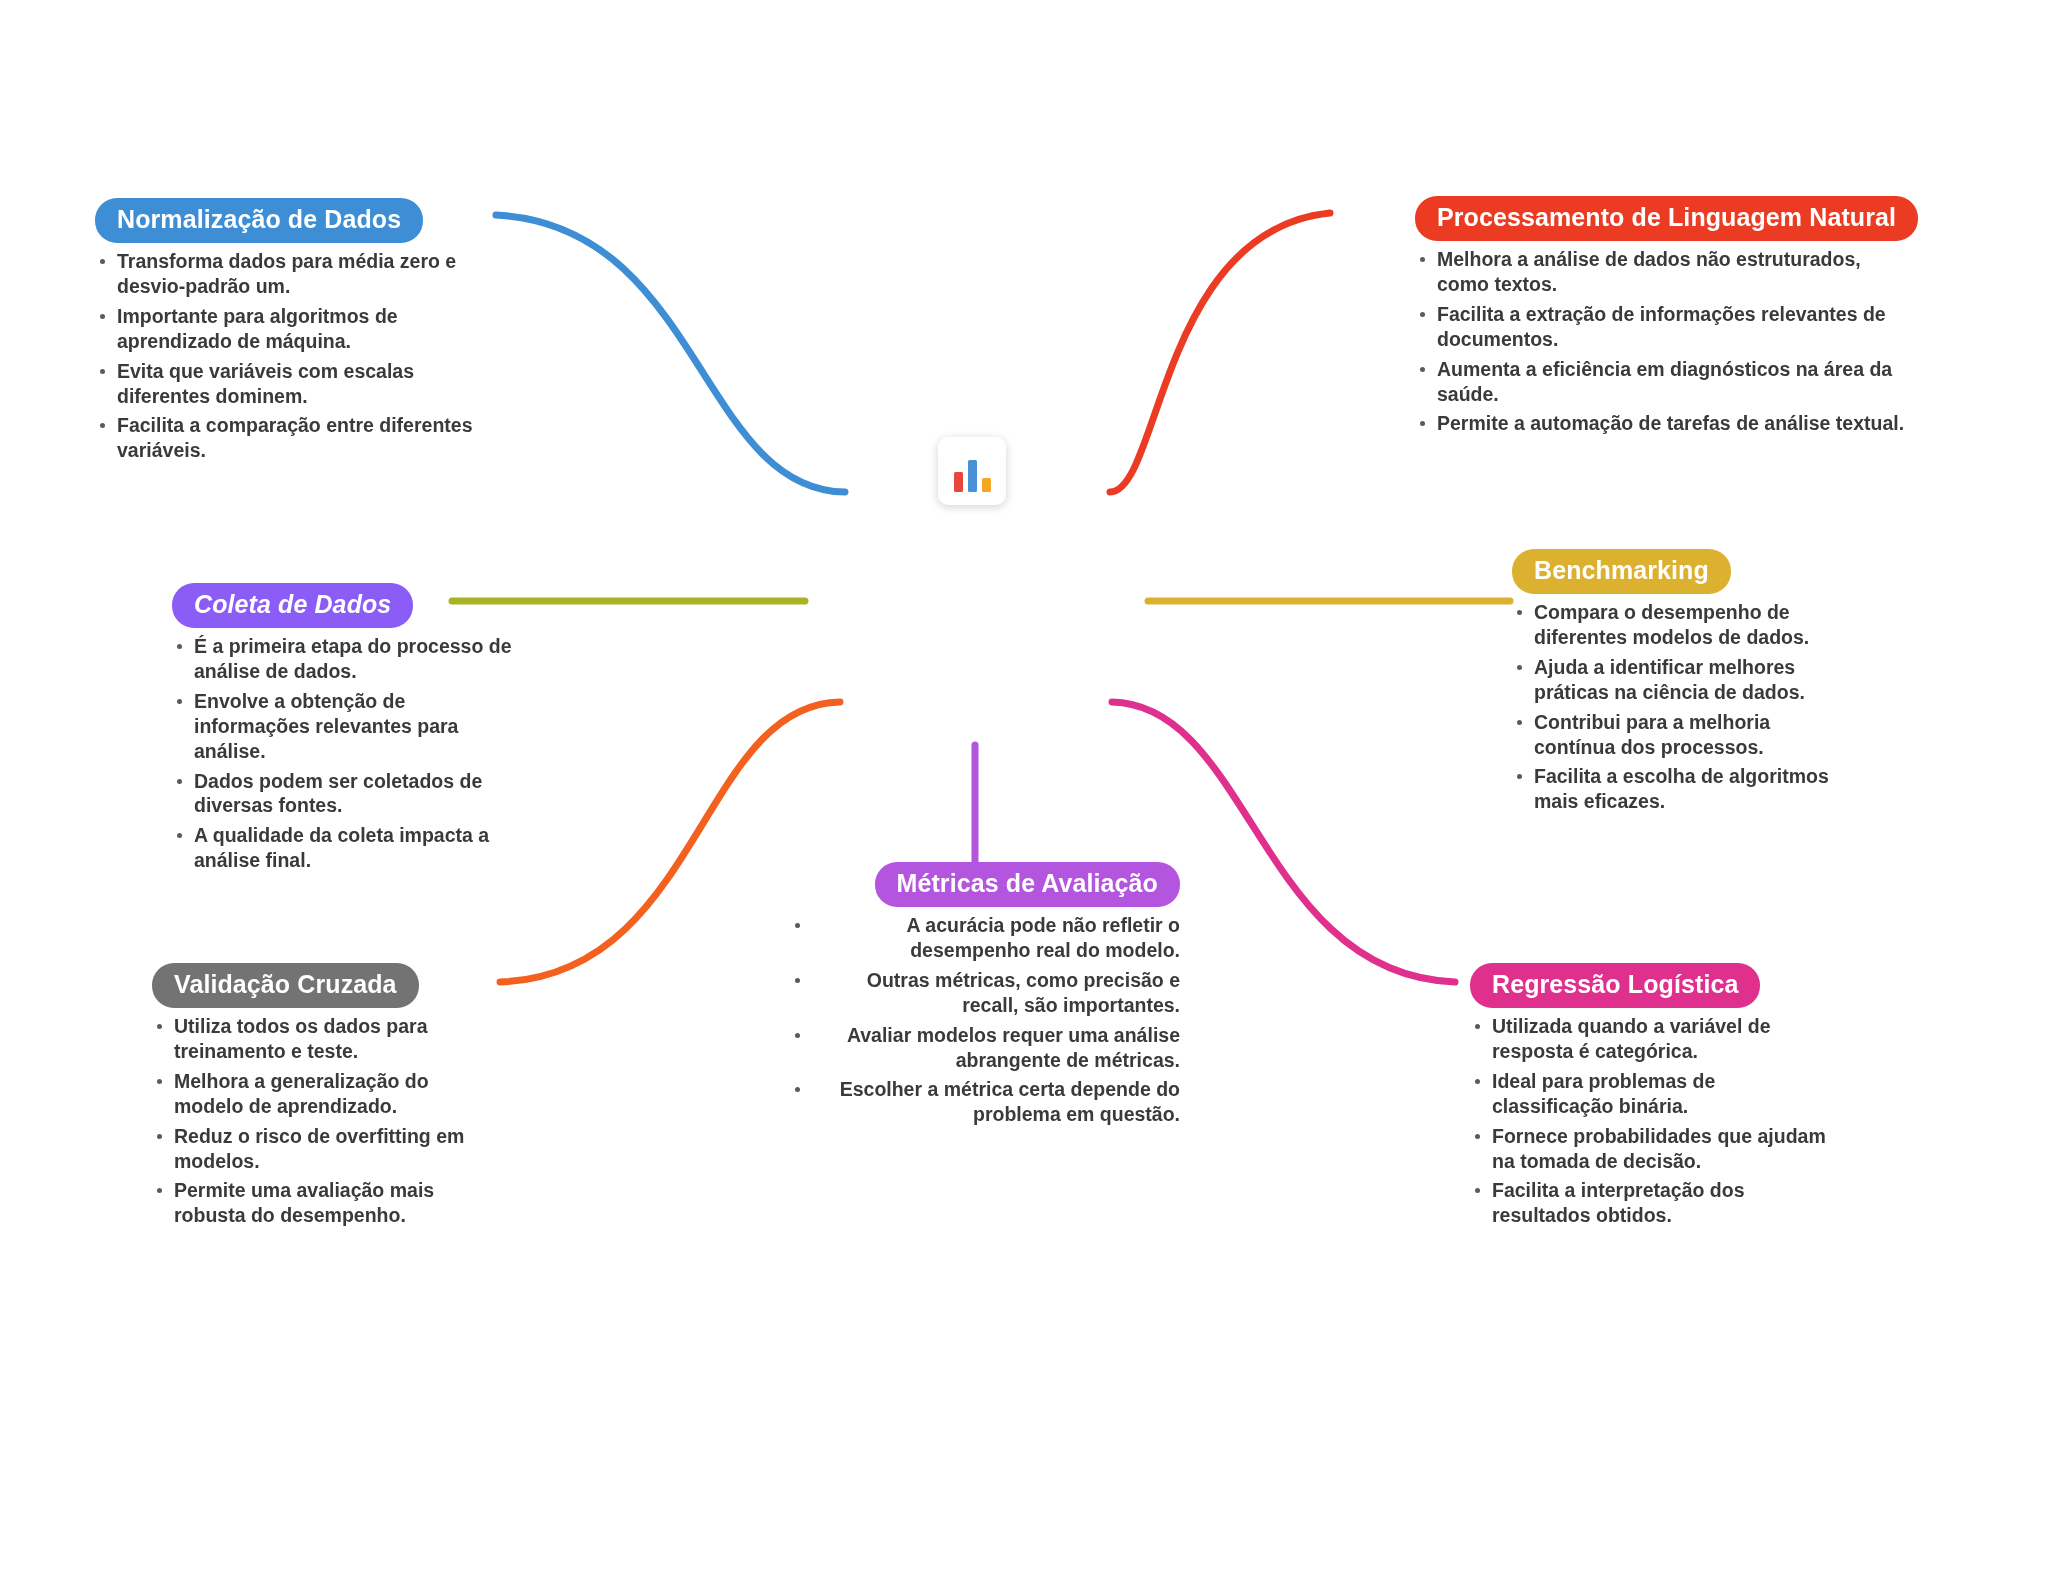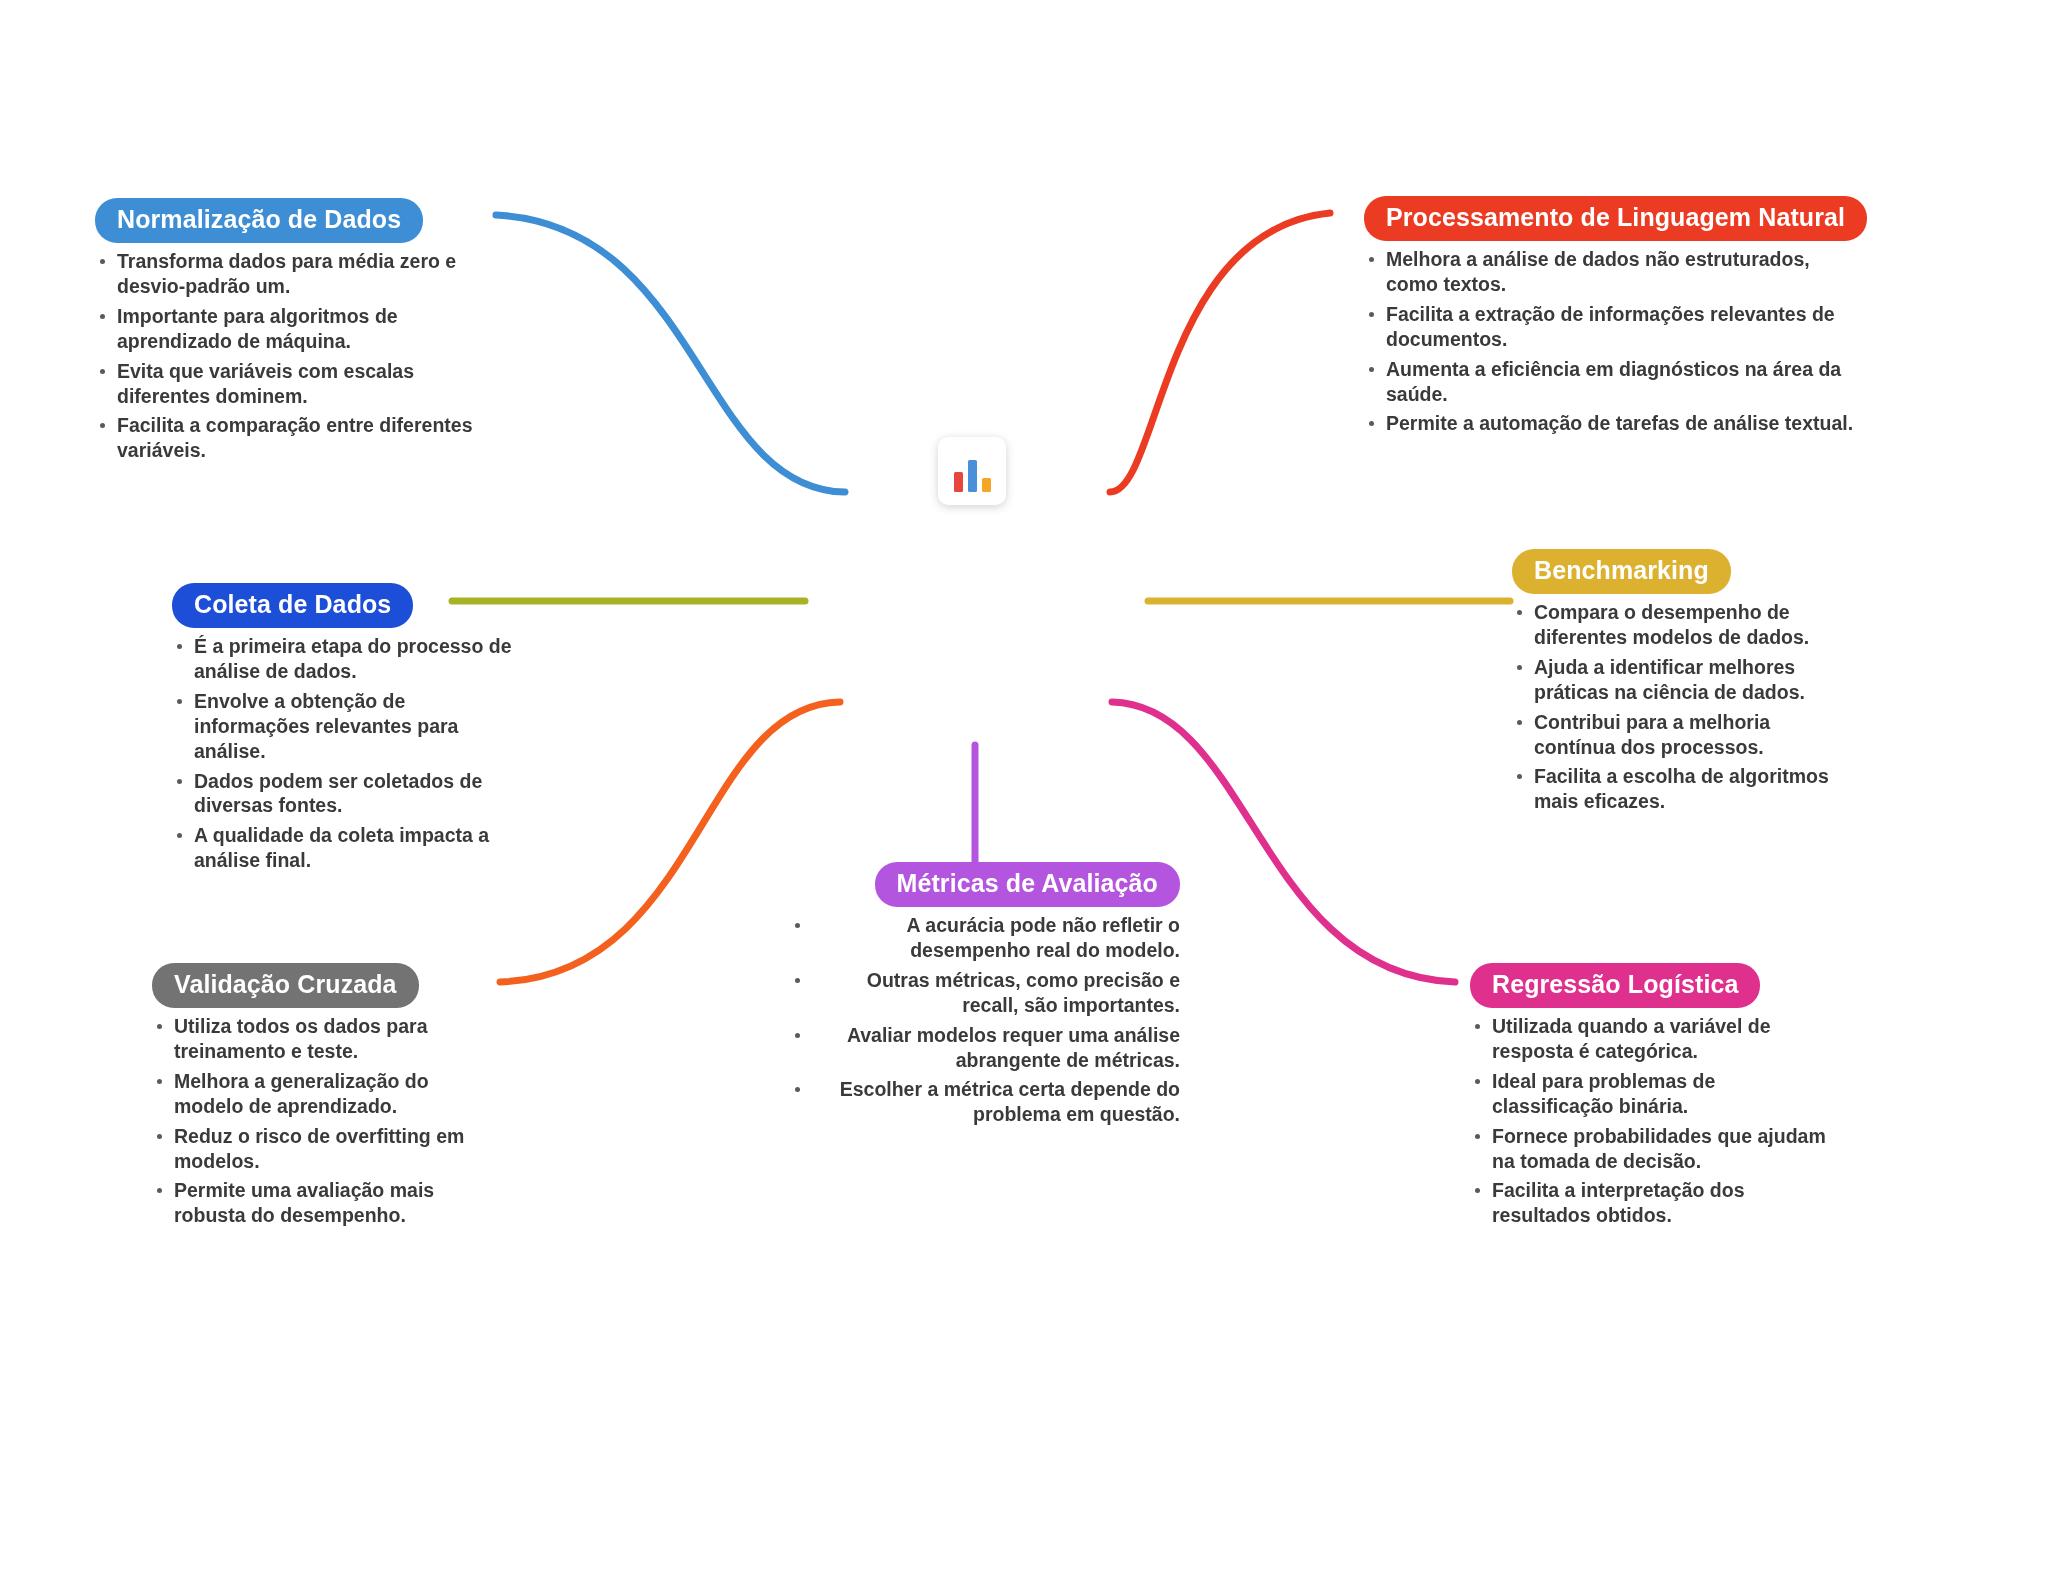--- a/index.html
+++ b/index.html
@@ -104,27 +104,27 @@
     <div class="bar" style="height:14px;background:#f5a623;"></div>
   </div>
 
   <div id="nodes">
       <div class="node" style="left: 95px; top: 198px; width: 385px;"><div class="node-pill" style="background: rgb(61, 142, 212);">Normalização de Dados</div><ul class="node-list">
           <li>Transforma dados para média zero e desvio-padrão um.</li>
           <li>Importante para algoritmos de aprendizado de máquina.</li>
           <li>Evita que variáveis com escalas diferentes dominem.</li>
           <li>Facilita a comparação entre diferentes variáveis.</li>
         </ul></div>
-      <div class="node" style="left: 1364px; top: 196px; width: 492px;"><div class="node-pill" style="background: rgb(235, 59, 34);">Processamento de Linguagem Natural</div><ul class="node-list">
+      <div class="node" style="left: 1415px; top: 196px; width: 492px;"><div class="node-pill" style="background: rgb(235, 59, 34);">Processamento de Linguagem Natural</div><ul class="node-list">
           <li>Melhora a análise de dados não estruturados, como textos.</li>
           <li>Facilita a extração de informações relevantes de documentos.</li>
           <li>Aumenta a eficiência em diagnósticos na área da saúde.</li>
           <li>Permite a automação de tarefas de análise textual.</li>
         </ul></div>
-      <div class="node" style="left: 172px; top: 583px; width: 340px;"><div class="node-pill" style="background: #1d4ed8;">Coleta de Dados</div><ul class="node-list">
+      <div class="node" style="left: 172px; top: 583px; width: 340px;"><div class="node-pill" style="background: #8b5cf6; font-style: italic;">Coleta de Dados</div><ul class="node-list">
           <li>É a primeira etapa do processo de análise de dados.</li>
           <li>Envolve a obtenção de informações relevantes para análise.</li>
           <li>Dados podem ser coletados de diversas fontes.</li>
           <li>A qualidade da coleta impacta a análise final.</li>
         </ul></div>
       <div class="node" style="left: 1512px; top: 549px; width: 330px;"><div class="node-pill" style="background: rgb(220, 177, 47);">Benchmarking</div><ul class="node-list">
           <li>Compara o desempenho de diferentes modelos de dados.</li>
           <li>Ajuda a identificar melhores práticas na ciência de dados.</li>
           <li>Contribui para a melhoria contínua dos processos.</li>
           <li>Facilita a escolha de algoritmos mais eficazes.</li>

